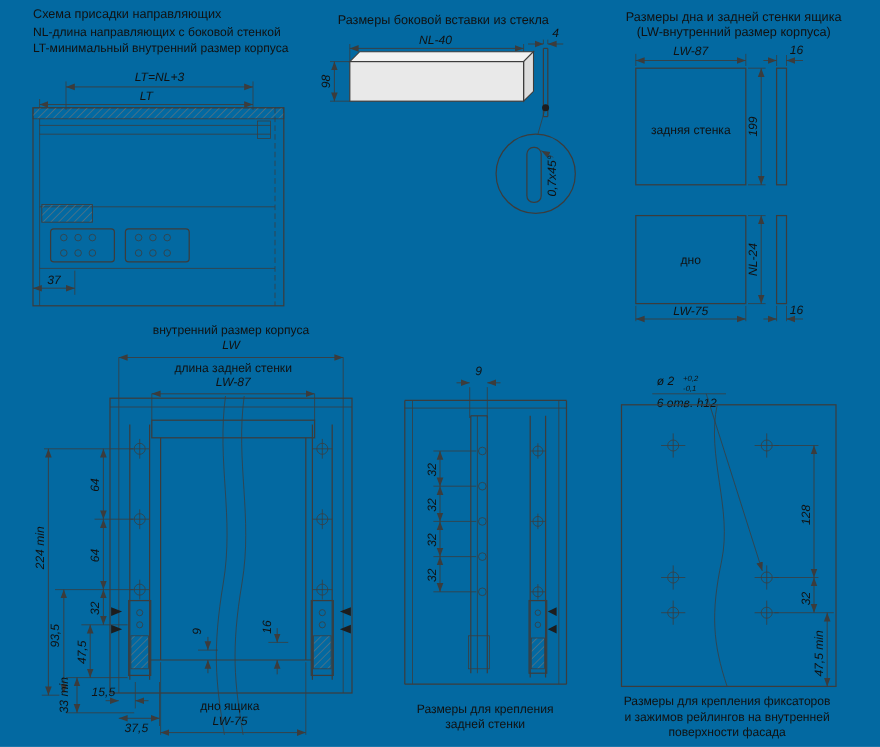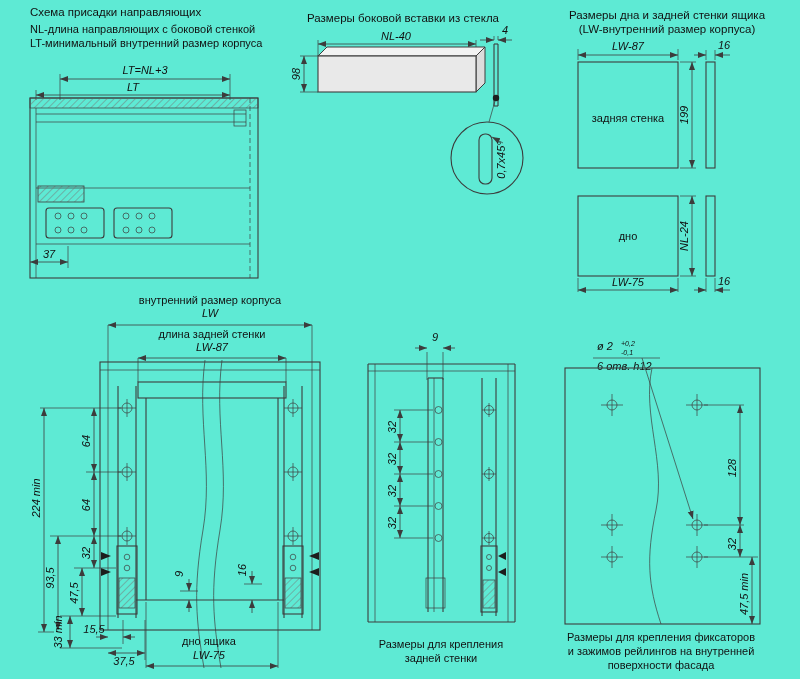--- a/index.html
+++ b/index.html
@@ -1,16 +1,16 @@
 <!DOCTYPE html>
 <html><head>
 <meta charset="utf-8">
 <style>
   html,body{margin:0;padding:0;background:#fff;}
-  #stage{position:relative;width:800px;height:679px;background:#5eead4;overflow:hidden;}
+  #stage{position:relative;width:800px;height:679px;background:#0369a1;overflow:hidden;}
   svg{position:absolute;left:0;top:0;}
   text{font-family:"Liberation Sans",sans-serif;fill:#111;}
   .ttl{font-size:11.5px;}
   .lbl{font-size:11px;}
   .cap{font-size:11px;}
   .dim{font-size:11px;font-style:italic;}
   .sm{font-size:7px;font-style:italic;}
   .ol{stroke:#3c3c3c;stroke-width:1.1;fill:none;}
   .tl{stroke:#3c3c3c;stroke-width:0.7;fill:none;}
   .dl{stroke:#3c3c3c;stroke-width:0.8;fill:none;}

